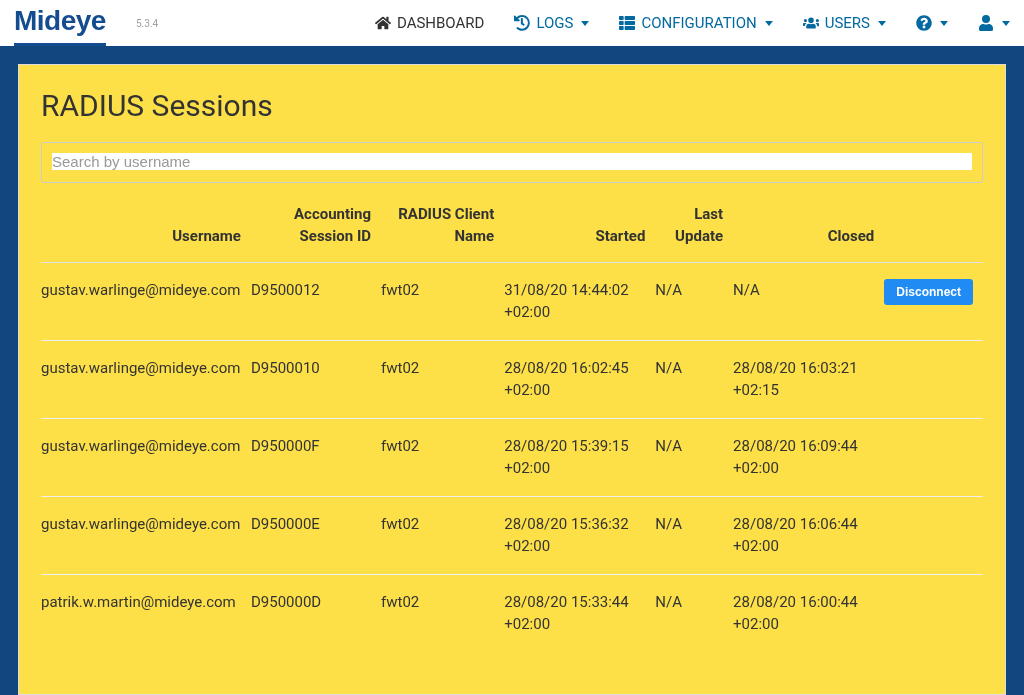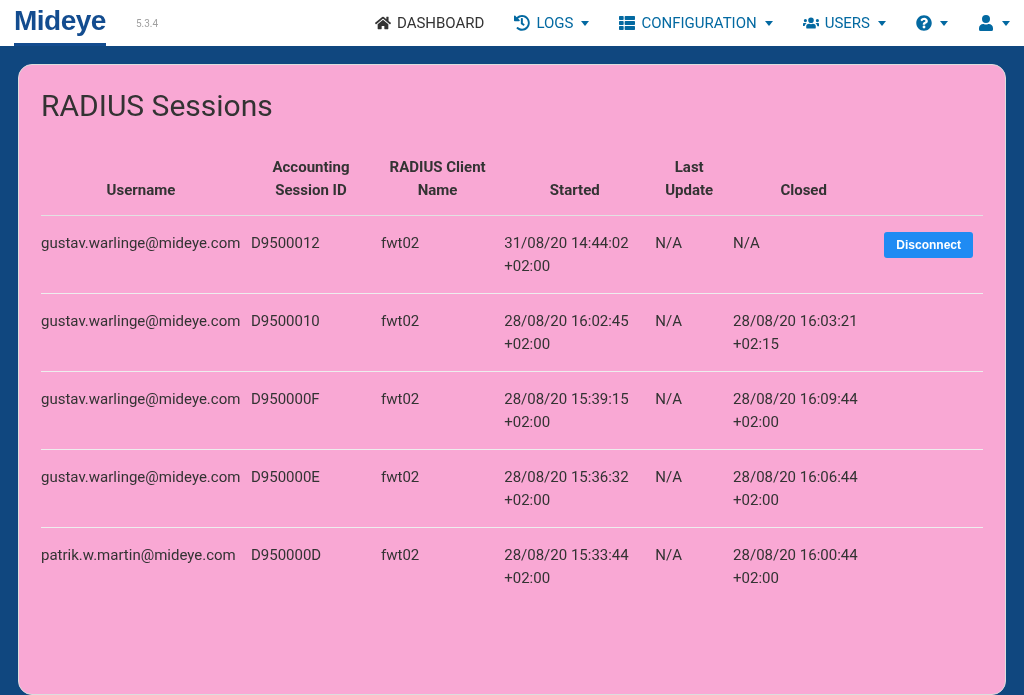--- a/index.html
+++ b/index.html
@@ -73,23 +73,23 @@
     border-top: 5px solid currentColor;
     margin-left: 2px;
   }
   
   .frame {
     background: #10477f;
     padding: 18px 18px 0 18px;
     height: calc(695px - 46px);
   }
   .panel {
-    background: #f9a8d4;
+    background: #fde047;
     border: 1px solid #ddd;
-    border-radius: 14px;
+    border-radius: 0;
     padding: 18px 22px 4px 22px;
     height: 100%;
     overflow: hidden;
   }
   .page-title {
     font-size: 30px;
     font-weight: 400;
     color: #333;
     margin-bottom: 14px;
   }
@@ -107,21 +107,21 @@
     color: #333;
   }
   .search-input::placeholder { color: #999; }
   
   table.sessions {
     width: 100%;
     border-collapse: collapse;
     margin-top: 6px;
   }
   table.sessions th {
-    text-align: center;
+    text-align: right;
     font-weight: 700;
     color: #333;
     font-size: 15px;
     padding: 14px 10px 14px 0;
     border-bottom: 1px solid #e2e2e2;
     vertical-align: bottom;
   }
   table.sessions td {
     padding: 16px 10px 16px 0;
     border-bottom: 1px solid #eee;
@@ -209,20 +209,23 @@
       </span>
       <span class="caret-down"></span>
     </div>
   </div>
 </div>
 
 <div class="frame">
   <div class="panel">
     <h1 class="page-title">RADIUS Sessions</h1>
 
+    <div class="search-wrap">
+      <input type="text" class="search-input" placeholder="Search by username" style="">
+    </div>
 
     <table class="sessions">
       <thead>
         <tr>
           <th class="col-username">Username</th>
           <th class="col-session">Accounting Session ID</th>
           <th class="col-client">RADIUS Client Name</th>
           <th class="col-started">Started</th>
           <th class="col-update">Last Update</th>
           <th class="col-closed">Closed</th>

